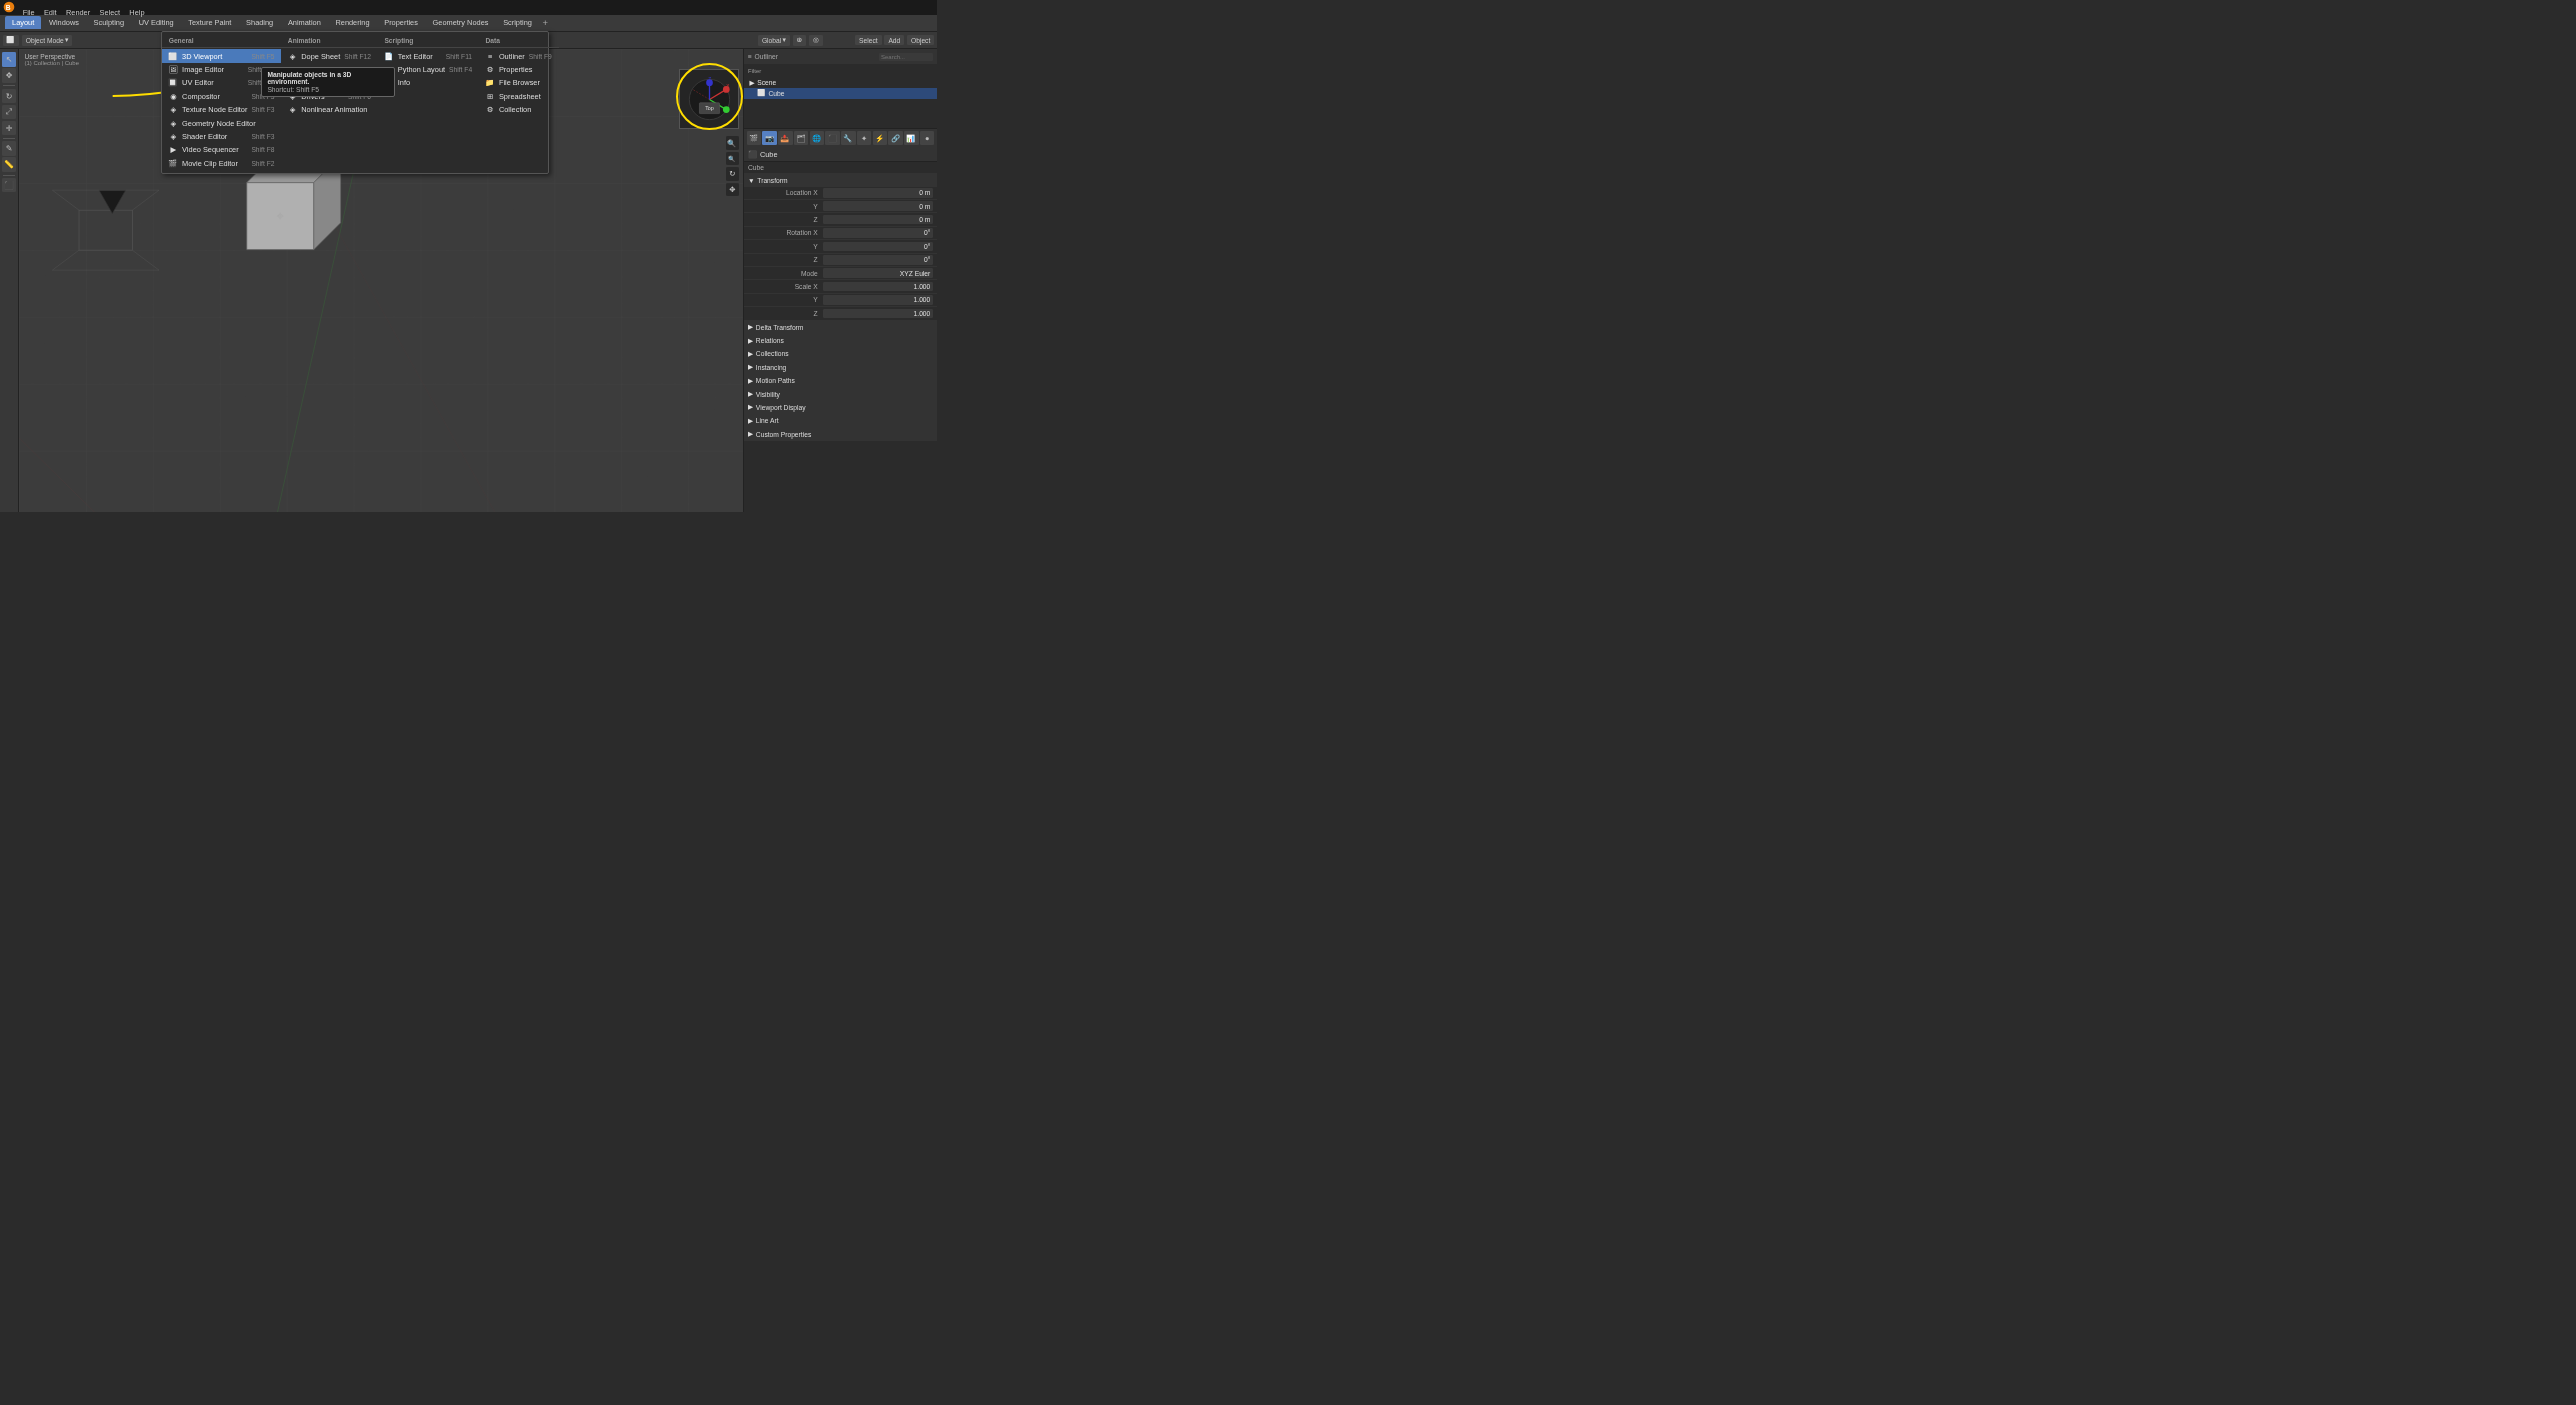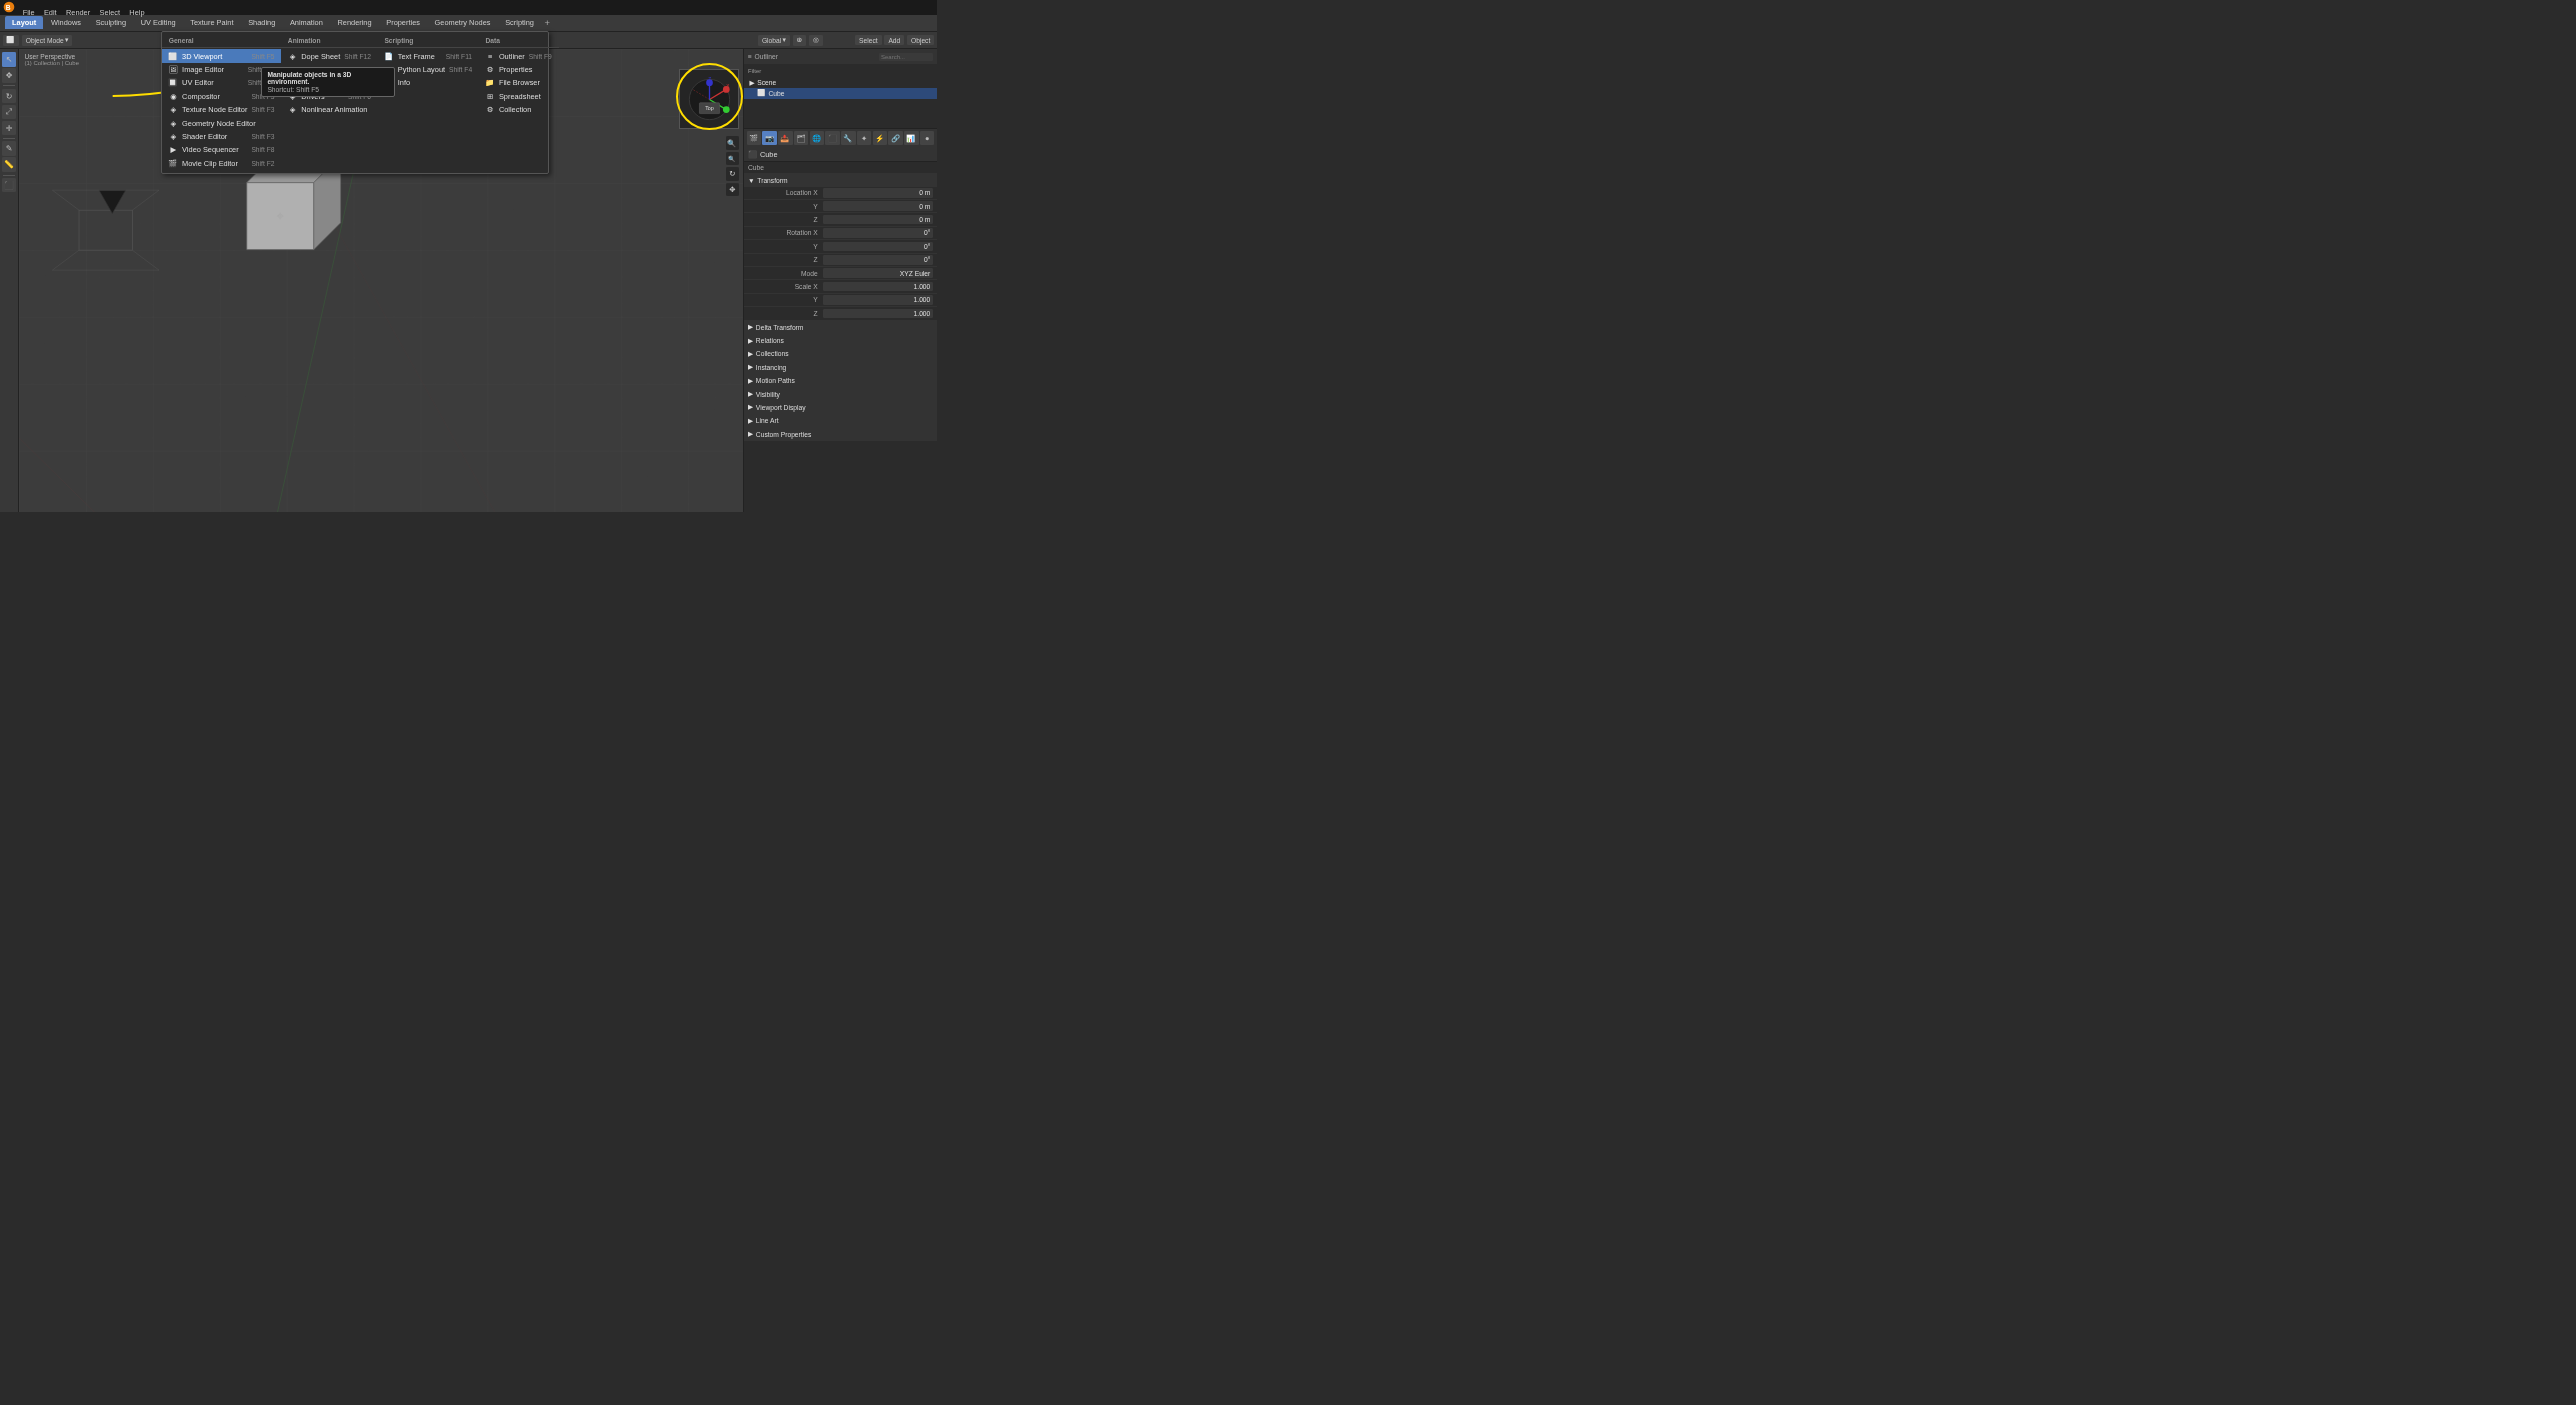--- a/index.html
+++ b/index.html
@@ -52,21 +52,20 @@
     .header-tab {
       padding: 2px 6.7px;
       cursor: pointer;
       border-radius: 2px 2px 0 0;
       font-size: 7.4px;
       color: #ccc;
     }
     .header-tab.active {
       background: #5680c2;
       color: #fff;
-      font-weight: bold;
     }
     .header-tab-add {
       color: #aaa;
       font-size: 9.4px;
       cursor: pointer;
       padding: 0 2.7px;
     }
 
     
     .main-layout {
@@ -852,21 +851,21 @@
     <div class="dropdown-item">
       <span class="dropdown-item-icon">◈</span>
       <span>Nonlinear Animation</span>
     </div>
   </div>
 
   <div class="dropdown-col">
     <div class="dropdown-col-title">Scripting</div>
     <div class="dropdown-item">
       <span class="dropdown-item-icon">📄</span>
-      <span>Text Frame</span>
+      <span>Text Editor</span>
       <span class="dropdown-shortcut">Shift F11</span>
     </div>
     <div class="dropdown-item">
       <span class="dropdown-item-icon">&gt;_</span>
       <span>Python Layout</span>
       <span class="dropdown-shortcut">Shift F4</span>
     </div>
     <div class="dropdown-item">
       <span class="dropdown-item-icon">ℹ</span>
       <span>Info</span>

